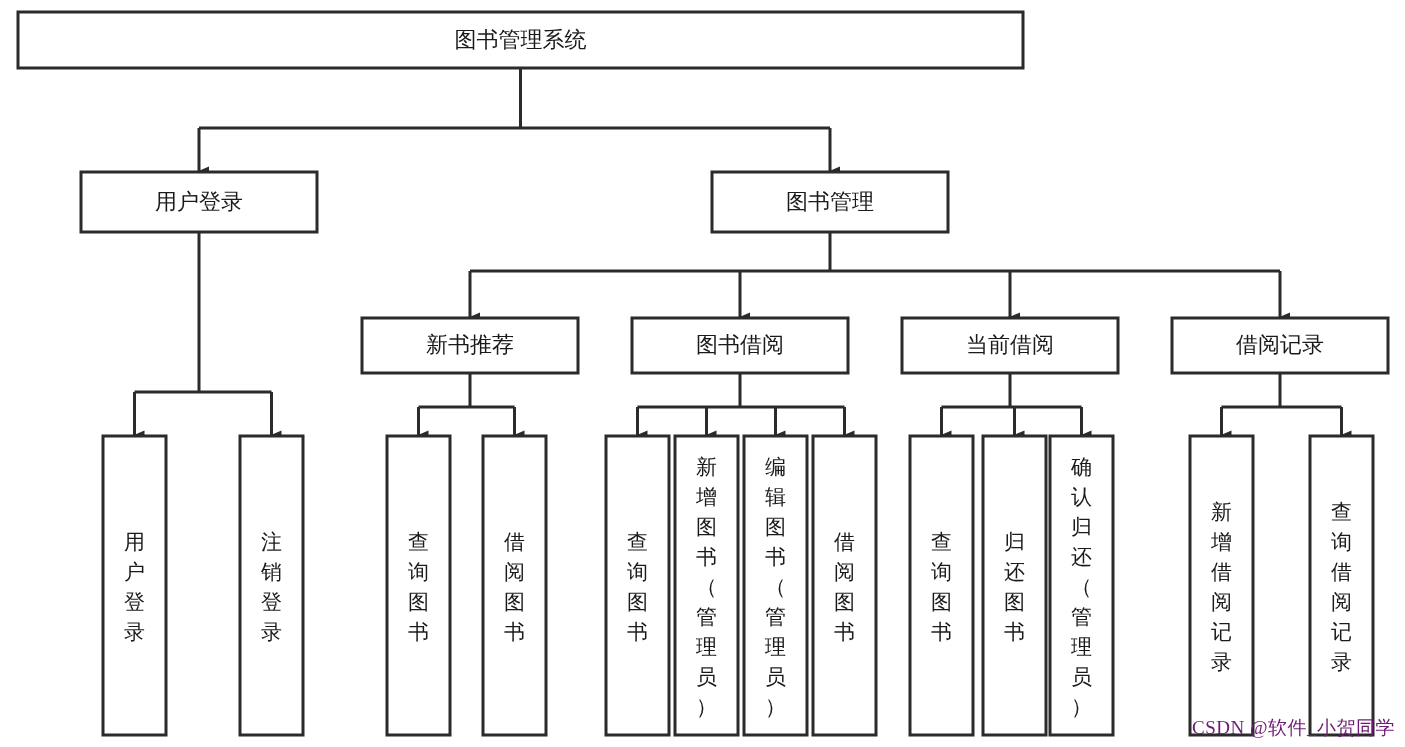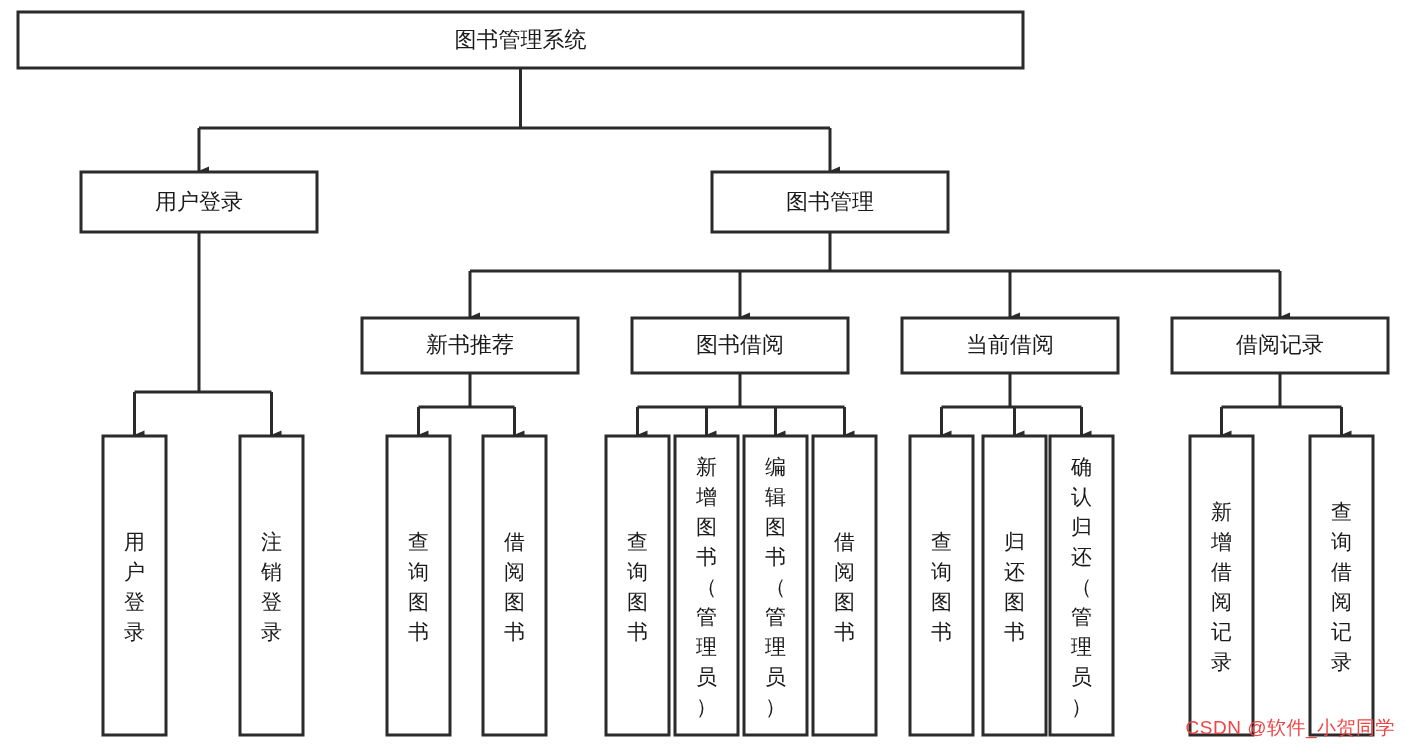--- a/index.html
+++ b/index.html
@@ -47,23 +47,23 @@
   .node-label-vert {
     font-family: "Liberation Sans", "DejaVu Sans", sans-serif;
     fill: #1a1a1a;
     font-size: 21px;
     text-anchor: middle;
   }
   .watermark-text {
     position: absolute;
     right: 10px;
     bottom: 6px;
-    font-family: Liberation Sans, sans-serif;
+    font-family: Liberation Serif, serif;
     font-size: 19px;
-    color: #ef4444;
+    color: #701a75;
     white-space: nowrap;
     letter-spacing: 0.5px;
   }
 </style>
 </head>
 <body>
 
 <div id="diagram-root">
 
   <svg id="flow-svg" viewBox="0 0 1405 747">

